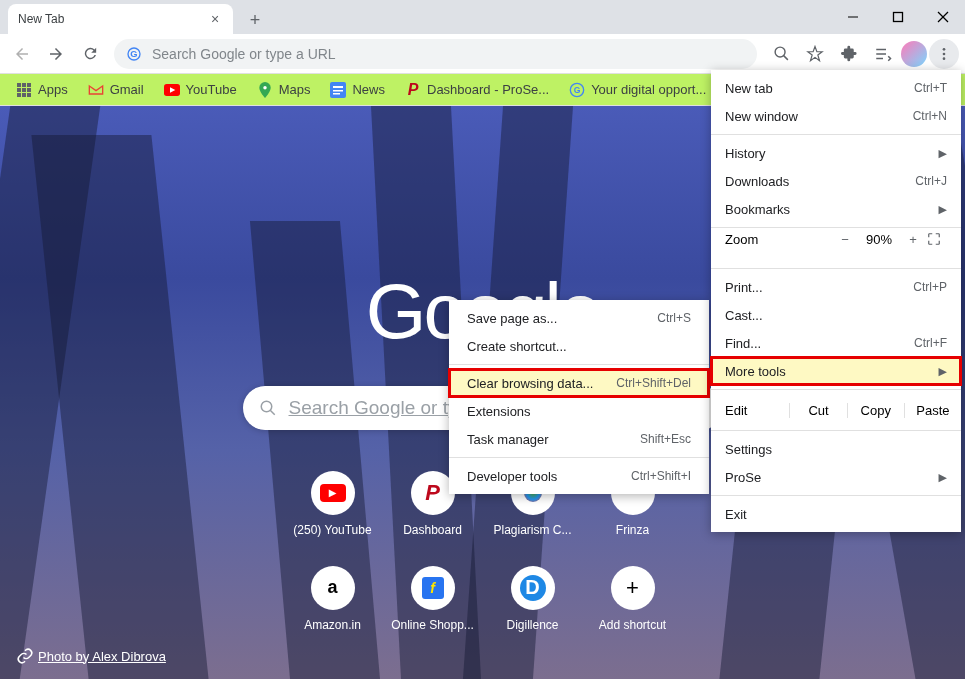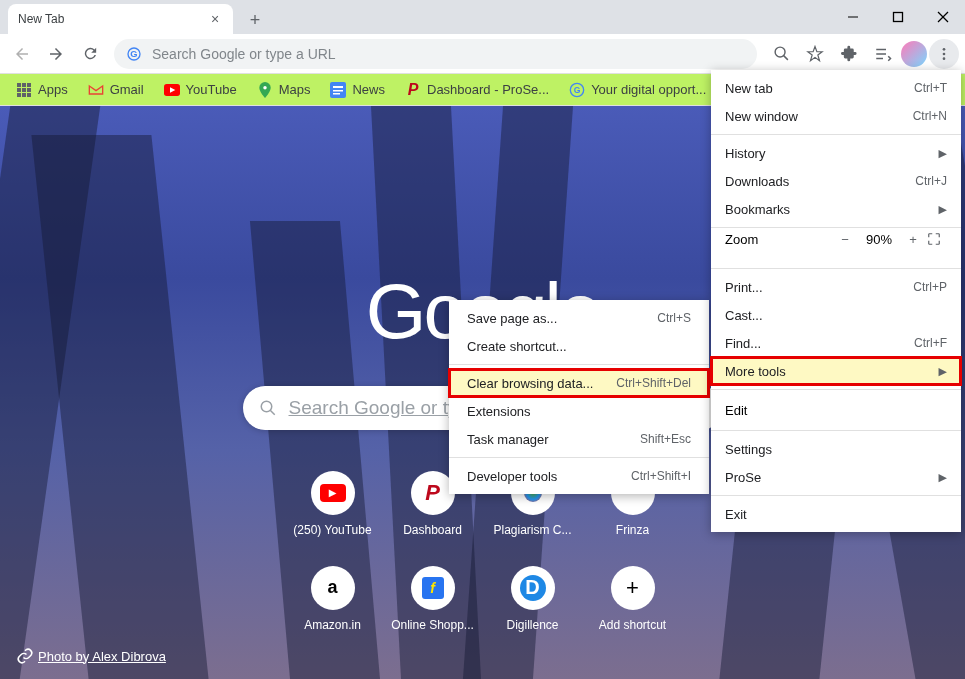--- a/index.html
+++ b/index.html
@@ -389,20 +389,25 @@
       <span class="lbl">Find...</span>
       <span class="sc-key">Ctrl+F</span>
     </div>
   <div class="mrow highlight red-box">
       <span class="lbl">More tools</span>
       <span class="arrow">▶</span>
     </div>
   <div class="msep"></div>
   <div class="editrow">
     <span class="el">Edit</span>
+    <div class="ebtns">
+      <div class="eb">Cut</div>
+      <div class="eb">Copy</div>
+      <div class="eb">Paste</div>
+    </div>
   </div>
   <div class="msep"></div>
   <div class="mrow">
       <span class="lbl">Settings</span>
     </div>
   <div class="mrow">
       <span class="lbl">ProSe</span>
       <span class="arrow">▶</span>
     </div>
   <div class="msep"></div>

